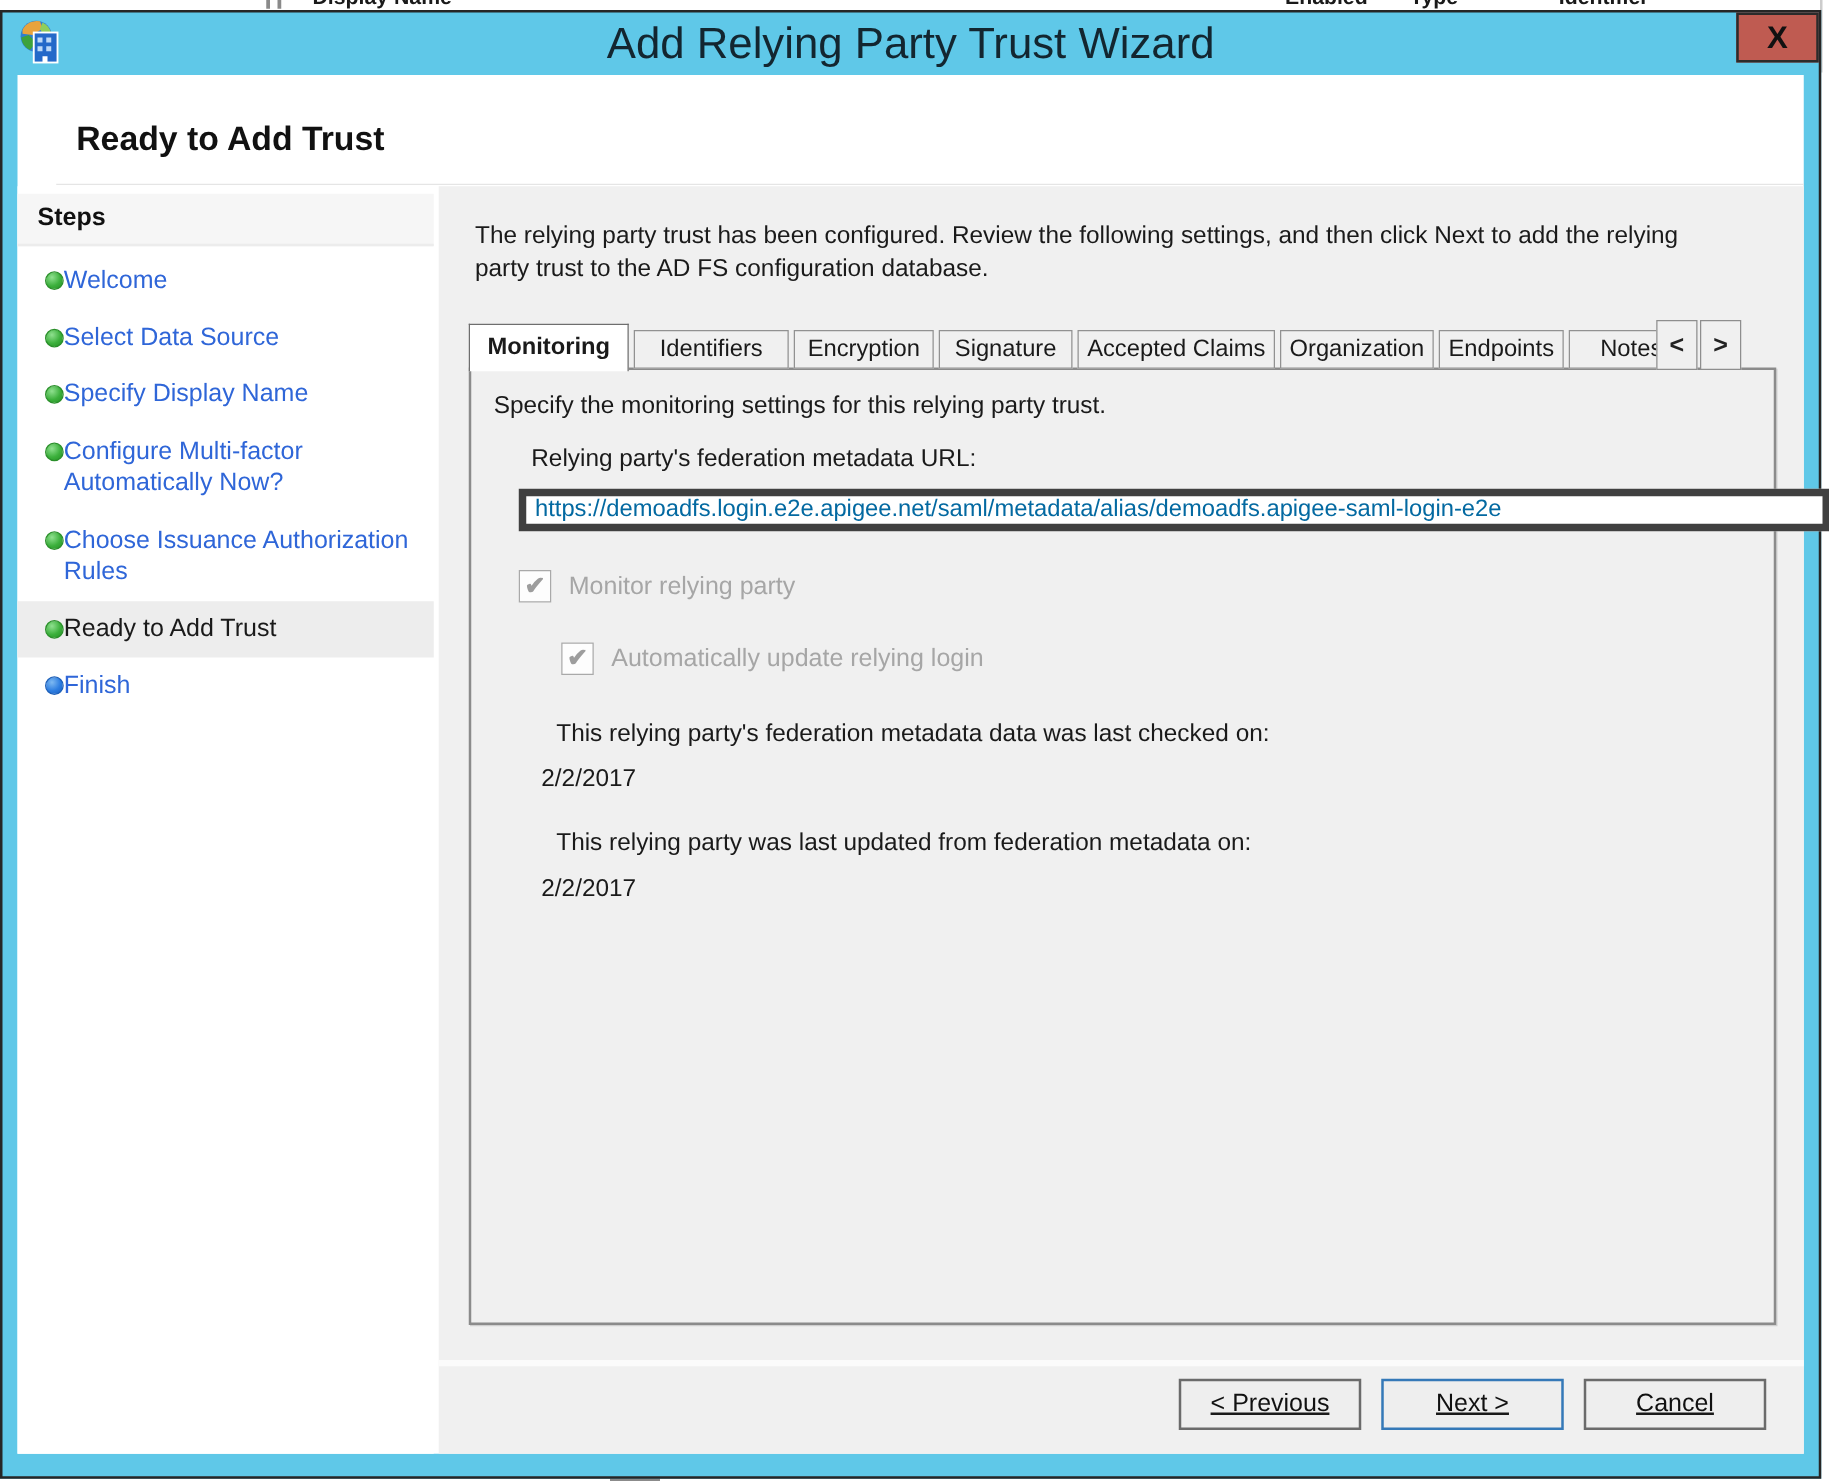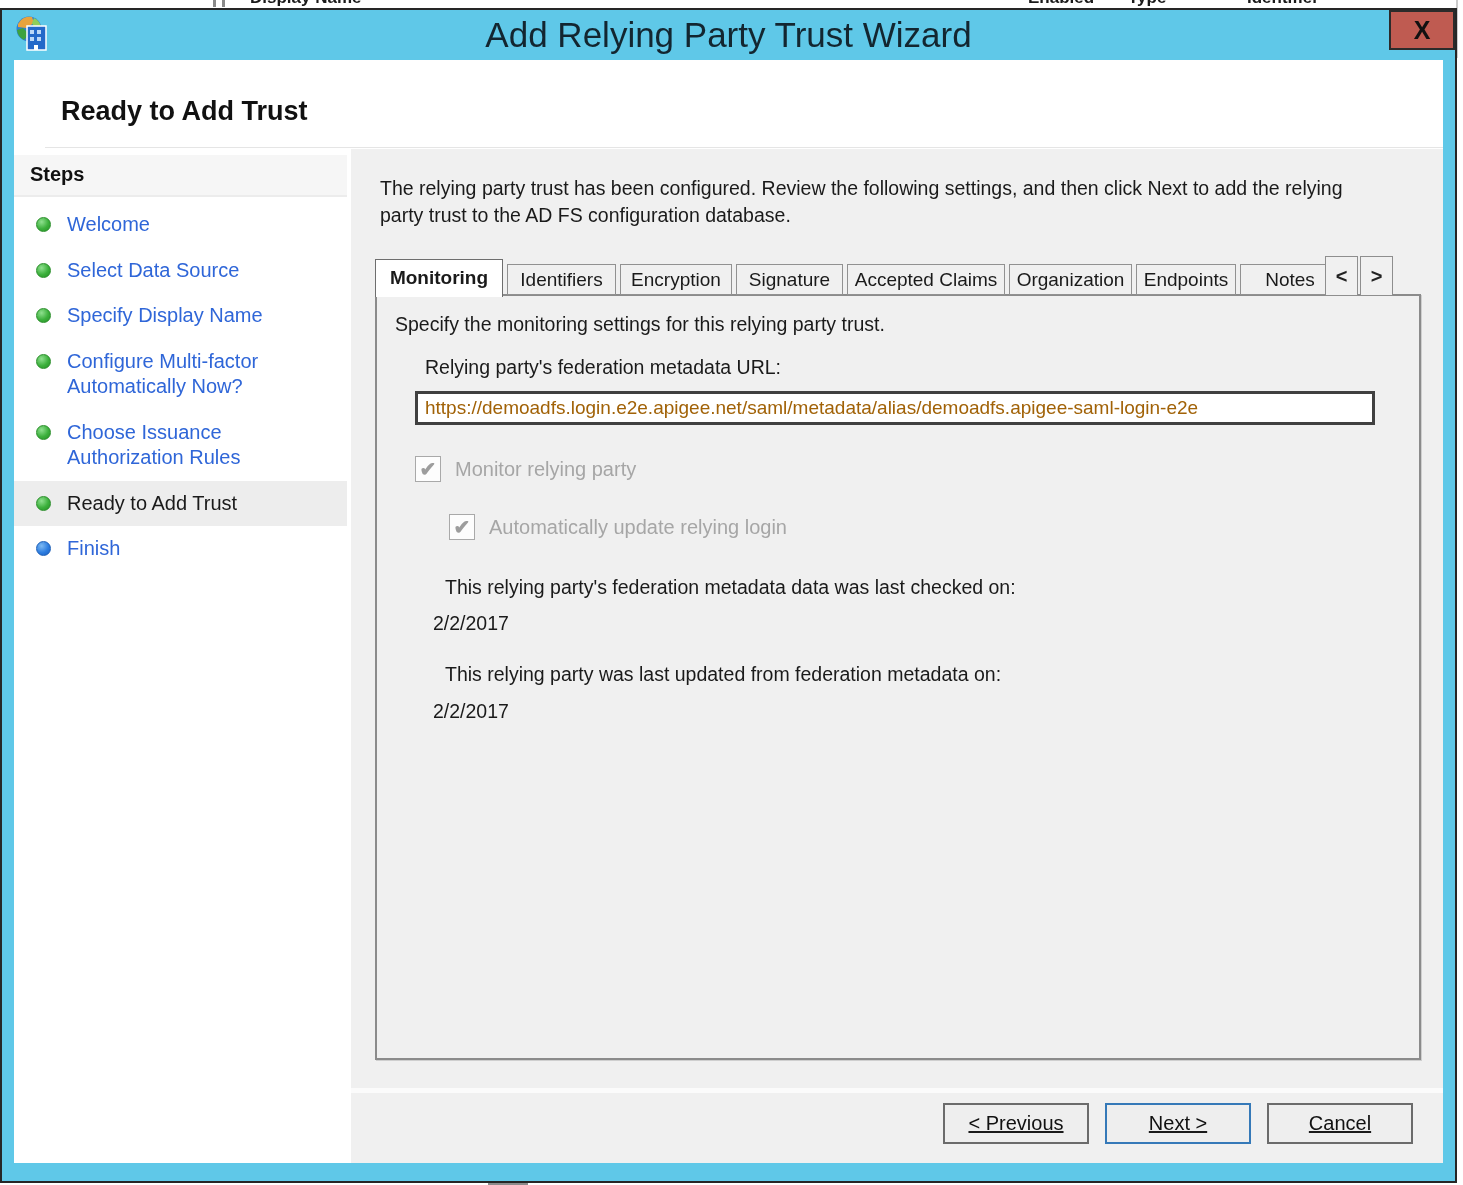--- a/index.html
+++ b/index.html
@@ -35,55 +35,55 @@
   .heading-band { height:88px; border-bottom:1px solid #e5e5e5; }
   .page-heading { padding:36px 0 0 16px; font-size:27px; font-weight:bold; color:#111; }
 
   .body-row { position:absolute; left:0; right:0; top:89px; bottom:0; display:flex; }
 
   
   .sidebar { width:333px; background:#ffffff; flex:none; }
   .steps-header { margin-top:6px; background:#f6f6f6; border-bottom:2px solid #ececec;
     padding:8px 16px 9px 16px; font-size:20px; font-weight:bold; color:#111; }
   .steps-list { list-style:none; margin-top:5px; }
-  .step { display:flex; align-items:flex-start; gap:16px; padding:10px 14px 10px 22px;
+  .step { display:flex; align-items:flex-start; padding:10px 14px 10px 22px;
     font-size:20px; line-height:25.5px; color:#2f66d8; cursor:pointer; }
   .step .bullet { flex:none; width:15px; height:15px; border-radius:50%; margin-top:5px; }
   .bullet.green { background:radial-gradient(circle at 35% 30%, #8fe08f, #3cb03c 55%, #259025);
     border:1px solid #2a8f2a; }
   .bullet.blue  { background:radial-gradient(circle at 35% 30%, #7db9f2, #2d7de0 55%, #1b5fc0);
     border:1px solid #1c5fb8; }
   .step.current { background:#ededed; color:#1a1a1a; }
 
   
   .content { position:relative; flex:1; margin-left:4px; background:#f0f0f0; }
   .intro { position:absolute; left:29px; top:26px; width:1010px; font-size:19.5px; line-height:27px; }
 
   .tabctrl { position:absolute; left:24px; top:109px; width:1046px; height:802px; }
   .tabstrip { position:relative; height:37px; display:flex; align-items:flex-end; z-index:2; }
   .tab { height:31px; margin-right:4px; background:#f0f0f0; border:1px solid #919191;
     font-size:19px; text-align:center; line-height:29px; padding:0 6px;
     overflow:hidden; white-space:nowrap; cursor:pointer; }
-  .tab.t0 { width:128px;font-weight:bold; } .tab.t1 { width:109px; } .tab.t2 { width:112px; }
+  .tab.t0 { width:128px;font-weight:bold; } .tab.t1 { width:124px; } .tab.t2 { width:112px; }
   .tab.t3 { width:107px; } .tab.t4 { width:158px; } .tab.t5 { width:123px; }
   .tab.t6 { width:100px; } .tab.t7 { width:100px; margin-right:0; }
   .tab.selected { height:38px; line-height:36px; background:#ffffff;
     border:1px solid #6e6e6e; border-bottom:none; margin-bottom:-2px; z-index:3; }
   .tab-scrollers { position:absolute; right:28px; top:-2px; display:flex; z-index:4; }
   .tab-scroll { width:33px; height:40px; background:#f0f0f0; border:1px solid #8e8e8e;
     font-size:20px; font-weight:bold; text-align:center; line-height:38px; color:#222;
     cursor:pointer; margin-left:2px; }
 
   .tabpanel { position:absolute; left:0; right:0; top:36px; bottom:0;
     background:#f0f0f0; border:2px solid #8b8b8b; box-shadow:1px 1px 0 #cfcfcf; }
   .panel-desc { position:absolute; left:18px; top:17px; font-size:19.5px; }
   .url-label { position:absolute; left:48px; top:60px; font-size:19.5px; }
-  .url-input { position:absolute; left:38px; top:95px; width:960px; height:34px;
-    background:#ffffff; border:3px solid #404040; font-family:"Liberation Sans",sans-serif;
-    font-size:19px; color:#a16207; padding:0 7px; }
+  .url-input { position:absolute; left:38px; top:95px; width:1049px; height:34px;
+    background:#ffffff; border:6px solid #404040; font-family:"Liberation Sans",sans-serif;
+    font-size:19px; color:#0369a1; padding:0 7px; }
 
   .cb-row { position:absolute; display:flex; align-items:center; gap:14px; }
   .cb-row.r1 { left:38px; top:160px; }
   .cb-row.r2 { left:72px; top:218px; }
   .checkbox { width:26px; height:26px; background:#fdfdfd; border:1px solid #a9a9a9;
     text-align:center; }
   .checkbox .check { font-size:20px; line-height:24px; color:#9d9d9d; font-weight:bold; }
   .cb-label { font-size:20px; color:#a6a6a6; }
 
   .meta-label { position:absolute; left:68px; font-size:19.5px; }

